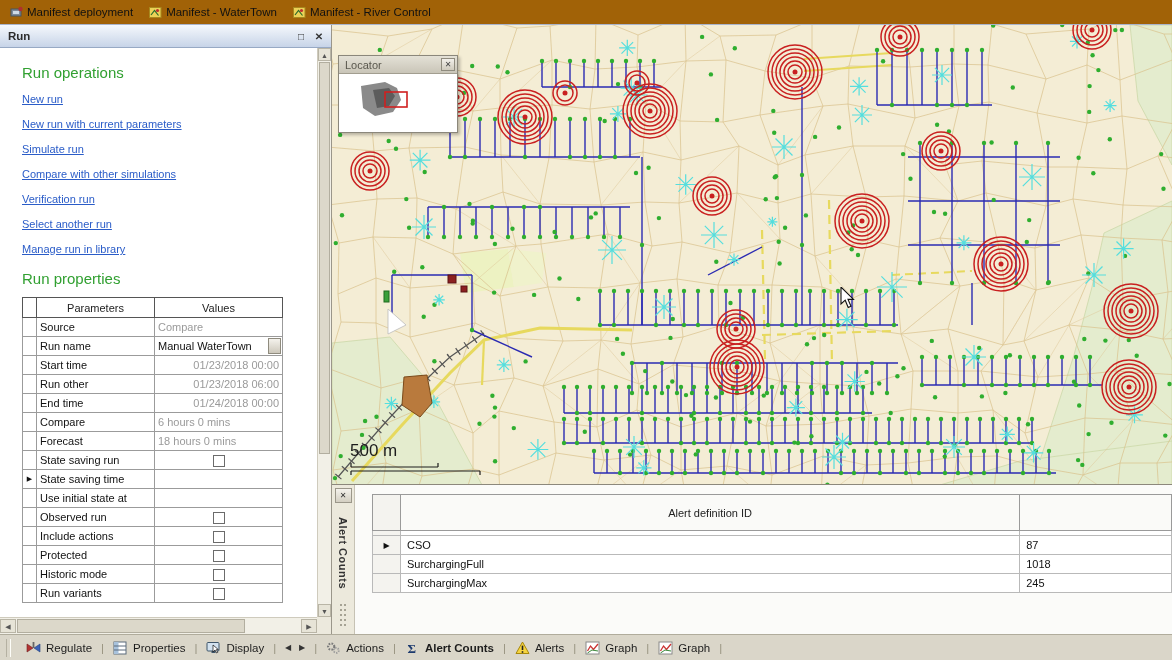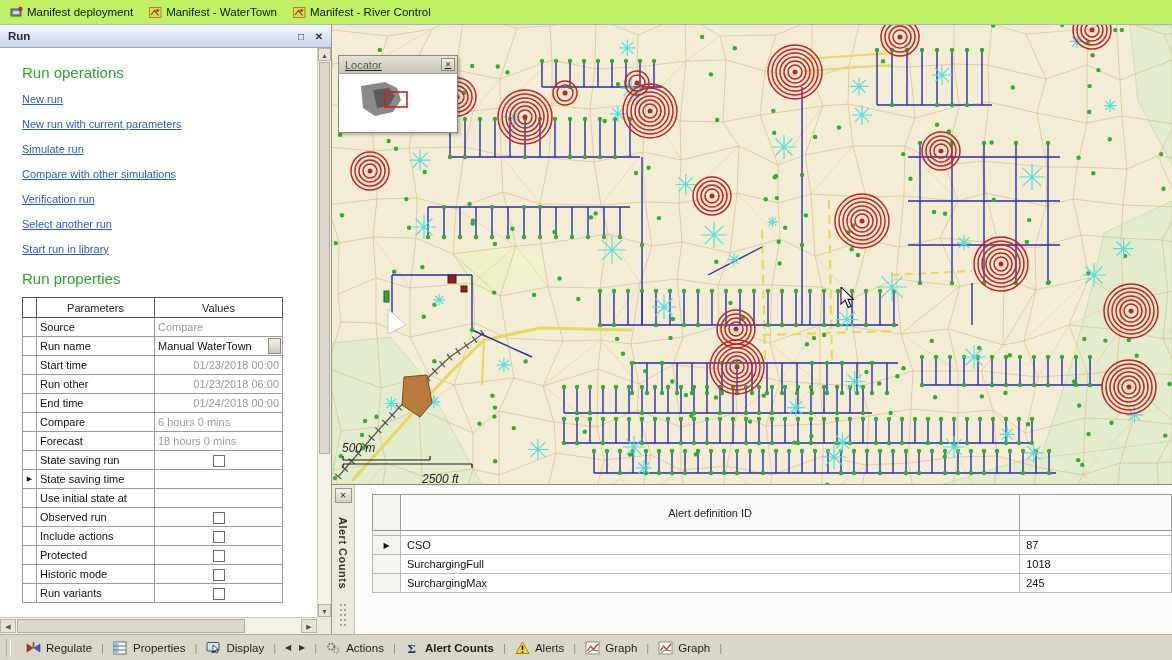--- a/index.html
+++ b/index.html
@@ -1,20 +1,20 @@
 <!DOCTYPE html>
 <html><head>
 <meta charset="utf-8">
 <style>
   * { box-sizing: border-box; margin: 0; padding: 0; }
   html,body { width:1172px; height:660px; overflow:hidden; }
   body { font-family:"Liberation Sans", sans-serif; background:#d9d5c6; position:relative; font-size:11px; color:#222; }
 
   
-  .top-tabbar { height:25px; background:#bef264; border-bottom:1px solid #a9b4cc; display:flex; align-items:center; padding-left:4px; }
+  .top-tabbar { height:25px; background:#a16207; border-bottom:1px solid #a9b4cc; display:flex; align-items:center; padding-left:4px; }
   .doc-tab { display:flex; align-items:center; gap:4px; height:24px; padding:0 10px 0 6px; font-size:11.5px; color:#111; cursor:default; }
   .doc-tab .tab-ic { width:13px; height:13px; display:inline-block; }
 
   
   .main { display:flex; height:609px; }
 
   
   .left-panel { width:332px; background:#fff; border-right:1px solid #9a968a; position:relative; flex:none; }
   .panel-titlebar { height:23px; background:linear-gradient(#f5f8fc,#c7d4e8); border-bottom:1px solid #97a9c4; display:flex; align-items:center; padding:0 3px 0 8px; font-size:11.5px; font-weight:bold; color:#2c2c2c; }
   .panel-titlebar .spacer { flex:1; }
@@ -48,27 +48,27 @@
   .hscroll .arr.left { left:0; }
   .hscroll .arr.right { right:0; }
   .hscroll .thumb { position:absolute; left:17px; top:1px; height:14px; width:228px; background:#dcd8ca; border:1px solid #b2ae9f; }
   .scroll-corner { position:absolute; right:0; bottom:0; width:14px; height:17px; background:#ece9dd; }
 
   
   .right-area { width:840px; display:flex; flex-direction:column; flex:none; }
   .map-area { height:460px; position:relative; background:#f4edd5; border-bottom:1px solid #8c887c; overflow:hidden; }
   #map-svg { position:absolute; left:0; top:0; }
 
-  .locator { position:absolute; left:6px; top:30px; width:120px; height:78px; background:#fff; border:1px solid #8b877b; box-shadow:2px 2px 3px rgba(0,0,0,0.25);text-decoration:underline; }
+  .locator { position:absolute; left:6px; top:30px; width:120px; height:78px; background:#fff; border:1px solid #8b877b; box-shadow:2px 2px 3px rgba(0,0,0,0.25); }
   .locator .loc-title { height:18px; background:linear-gradient(#e4e1d6,#c9c5b8); border-bottom:1px solid #a29e90; display:flex; align-items:center; padding:0 2px 0 6px; font-size:11px; color:#5a584e; }
   .locator .loc-title .spacer { flex:1; }
   .loc-close { width:14px; height:13px; background:linear-gradient(#f2f0ea,#cfcaBD); border:1px solid #8f8b7e; font-size:8px; line-height:12px; text-align:center; color:#444; }
   .loc-body { position:absolute; top:18px; left:0; right:0; bottom:0; background:#fff; }
 
-  .scalebar { position:absolute; left:10px; top:416px; width:160px; color:#1c1c1c; font-size:12px;font-style:italic; }
+  .scalebar { position:absolute; left:18px; top:416px; width:160px; color:#1c1c1c; font-size:17px; }
   .cursor { position:absolute; left:508px; top:262px; width:20px; height:22px; z-index:5; }
 
   
   .alert-panel { height:149px; display:flex; background:#fbfbf9; flex:none; }
   .alert-strip { width:23px; background:#ece9dc; border-right:1px solid #c6c2b4; display:flex; flex-direction:column; align-items:center; padding-top:3px; flex:none; }
   .strip-close { width:17px; height:15px; background:linear-gradient(#f4f2ec,#d4cfc2); border:1px solid #9b978a; font-size:8px; line-height:13px; text-align:center; color:#333; }
   .strip-label { writing-mode:vertical-rl; font-size:11px; font-weight:bold; color:#333; margin-top:14px; letter-spacing:0.5px; }
   .strip-grip { margin-top:auto; margin-bottom:3px; }
   .alert-table-wrap { flex:1; padding:9px 0 0 17px; overflow:hidden; }
   table.alerts { border-collapse:collapse; font-size:11px; table-layout:fixed; background:#fff; border:1px solid #7d7d7d; }
@@ -129,21 +129,21 @@
     </div>
     <div class="panel-body">
       <h2 class="green">Run operations</h2>
       <div id="op-links">
           <a class="op-link">New run</a>
           <a class="op-link">New run with current parameters</a>
           <a class="op-link">Simulate run</a>
           <a class="op-link">Compare with other simulations</a>
           <a class="op-link">Verification run</a>
           <a class="op-link">Select another run</a>
-          <a class="op-link">Start run in library</a>
+          <a class="op-link">Manage run in library</a>
         </div>
       <h2 class="green2">Run properties</h2>
       <table class="props">
         <thead>
           <tr>
             <th class="gut"></th>
             <th>Parameters</th>
             <th>Values</th>
           </tr>
         </thead>

